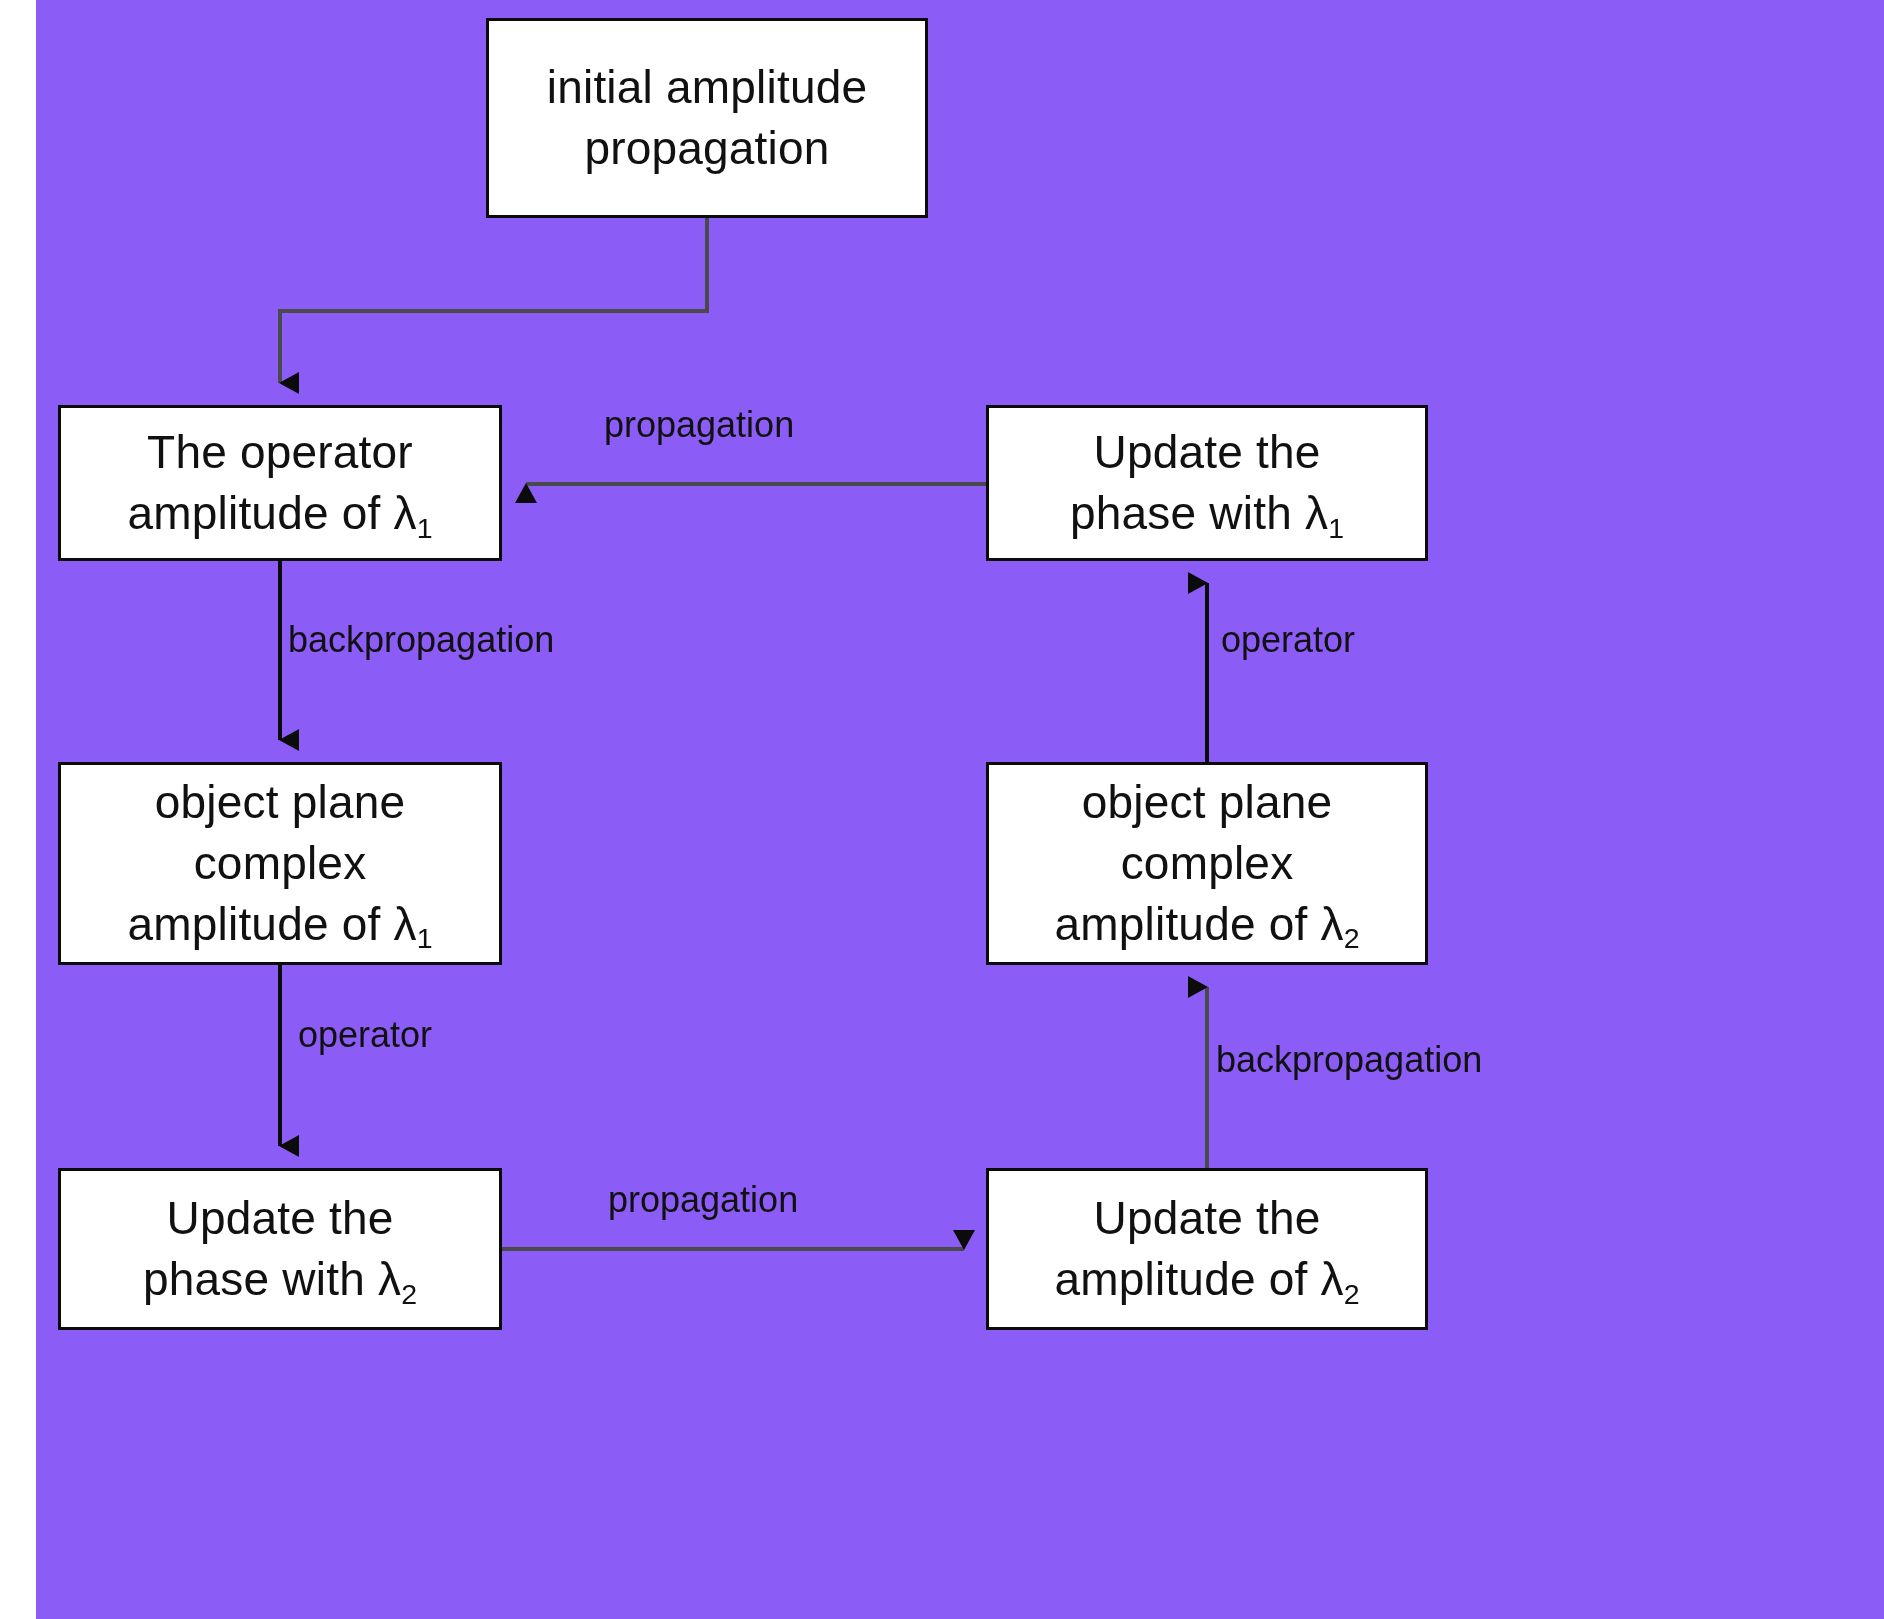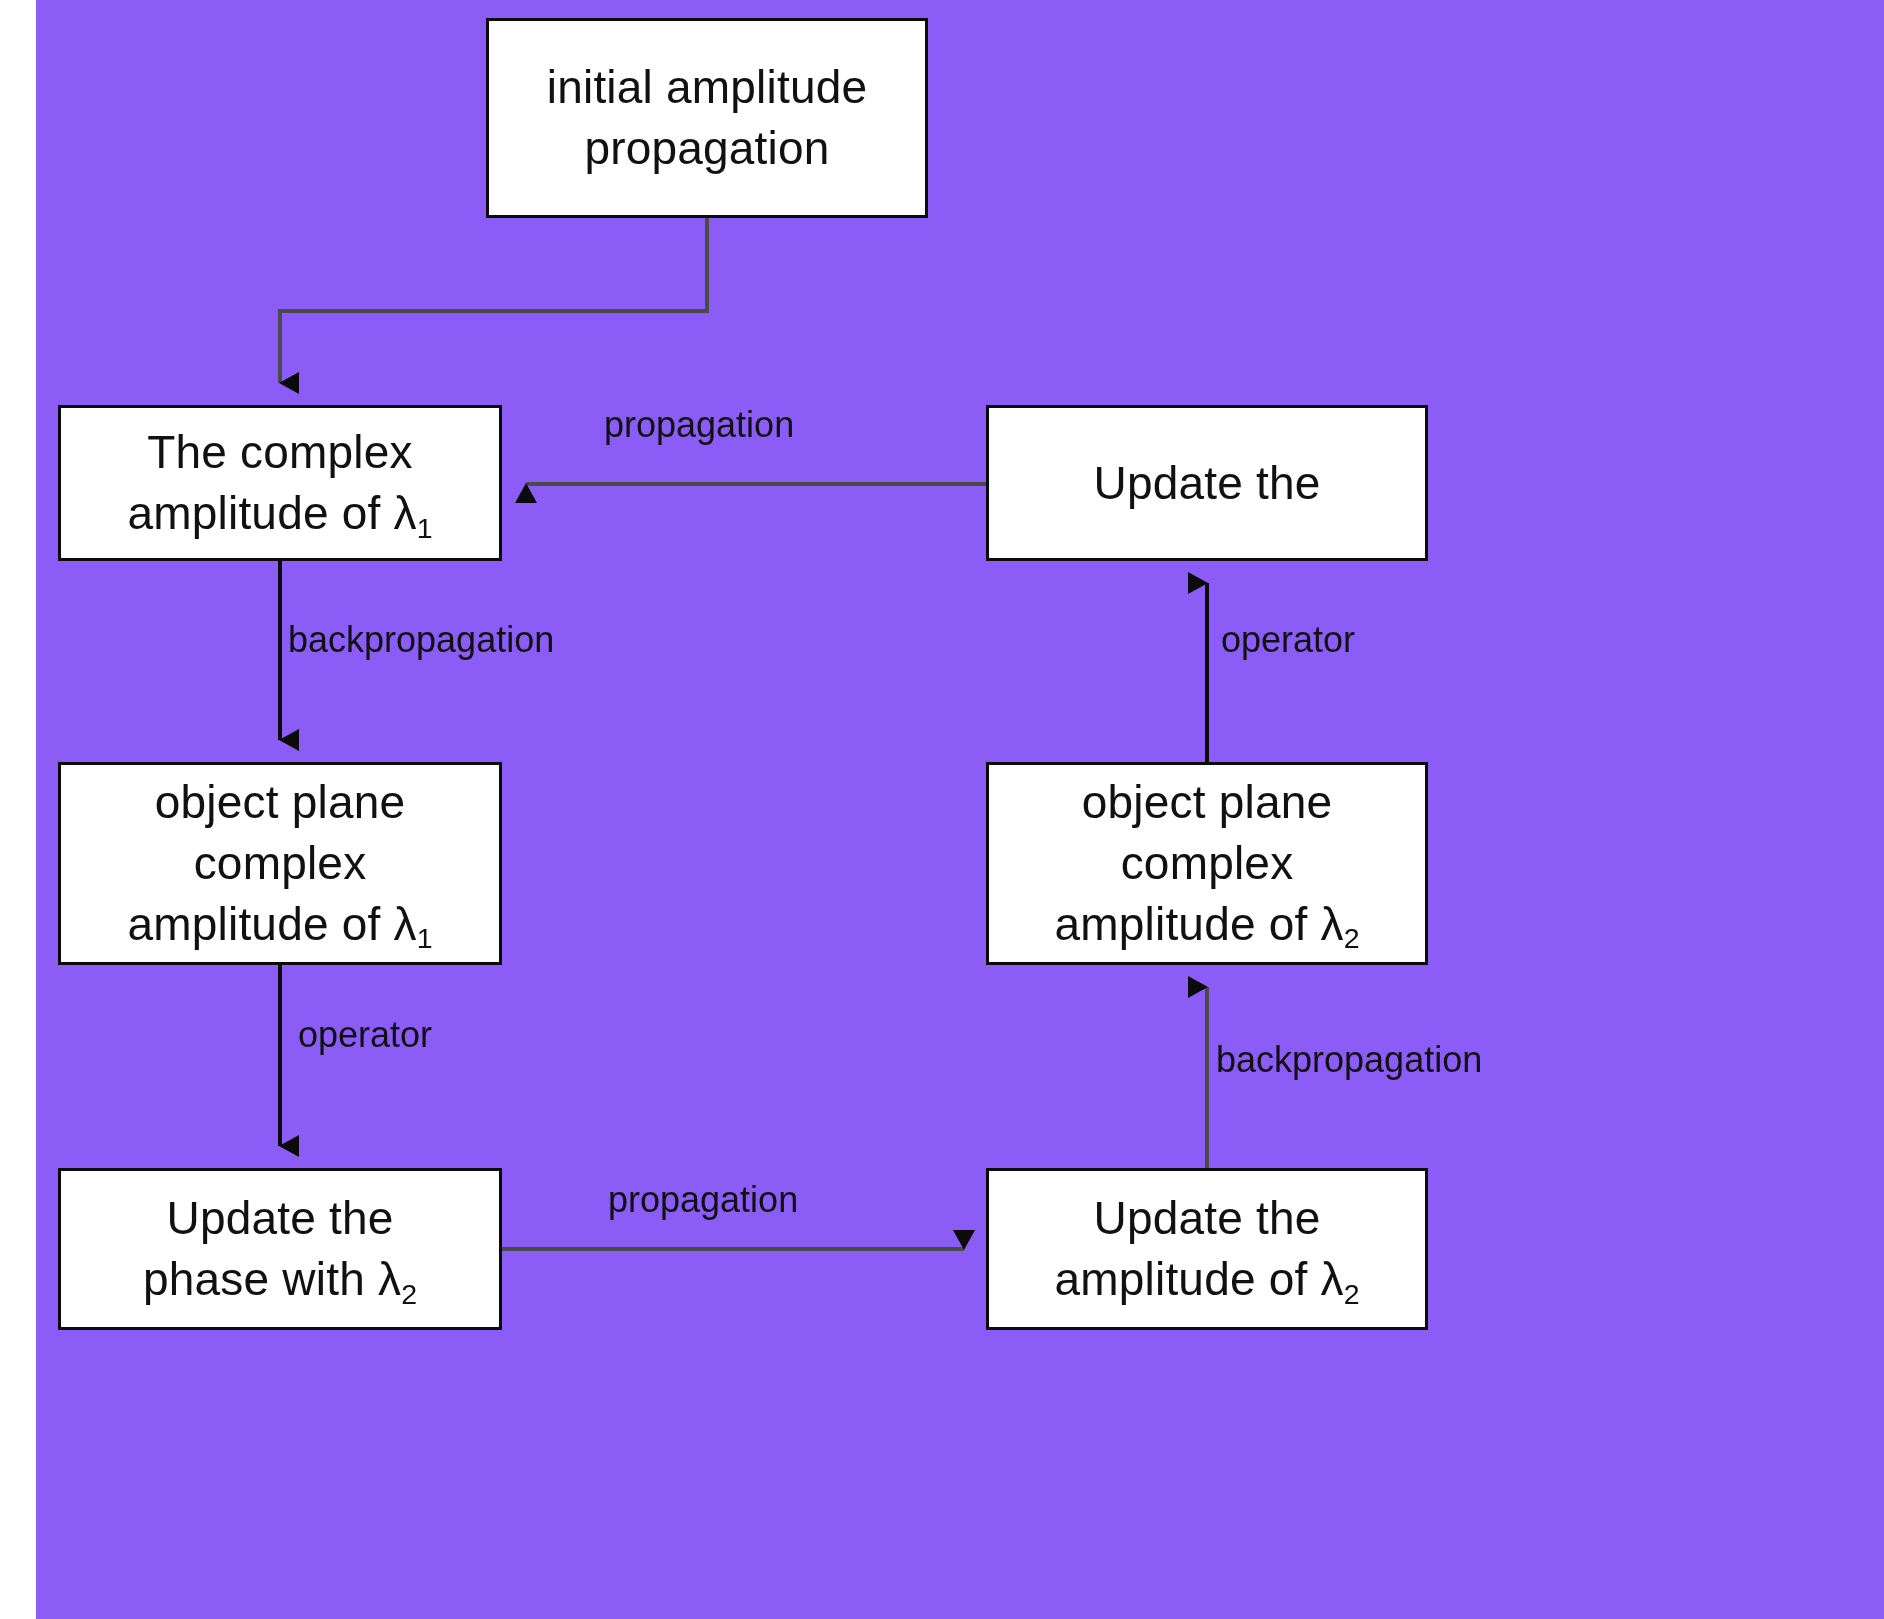--- a/index.html
+++ b/index.html
@@ -114,26 +114,27 @@
 
     <path d="M 1171,762 L 1171,583" fill="none" stroke="#0b0b0b" stroke-width="4" marker-end="url(#ah-up)"></path>
   </svg>
 
   <div class="node" id="node-initial">
     <span class="ln">initial amplitude</span>
     <span class="ln">propagation</span>
   </div>
 
   <div class="node" id="node-complex1">
-    <span class="ln">The complex</span>
+    <span class="ln">The operator</span>
     <span class="ln"><span>amplitude of λ</span><sub>1</sub></span>
   </div>
 
   <div class="node" id="node-update-ph1">
     <span class="ln">Update the</span>
+    <span class="ln"><span>phase with λ</span><sub>1</sub></span>
   </div>
 
   <div class="node" id="node-objplane1">
     <span class="ln">object plane</span>
     <span class="ln">complex</span>
     <span class="ln"><span>amplitude of λ</span><sub>1</sub></span>
   </div>
 
   <div class="node" id="node-objplane2">
     <span class="ln">object plane</span>

